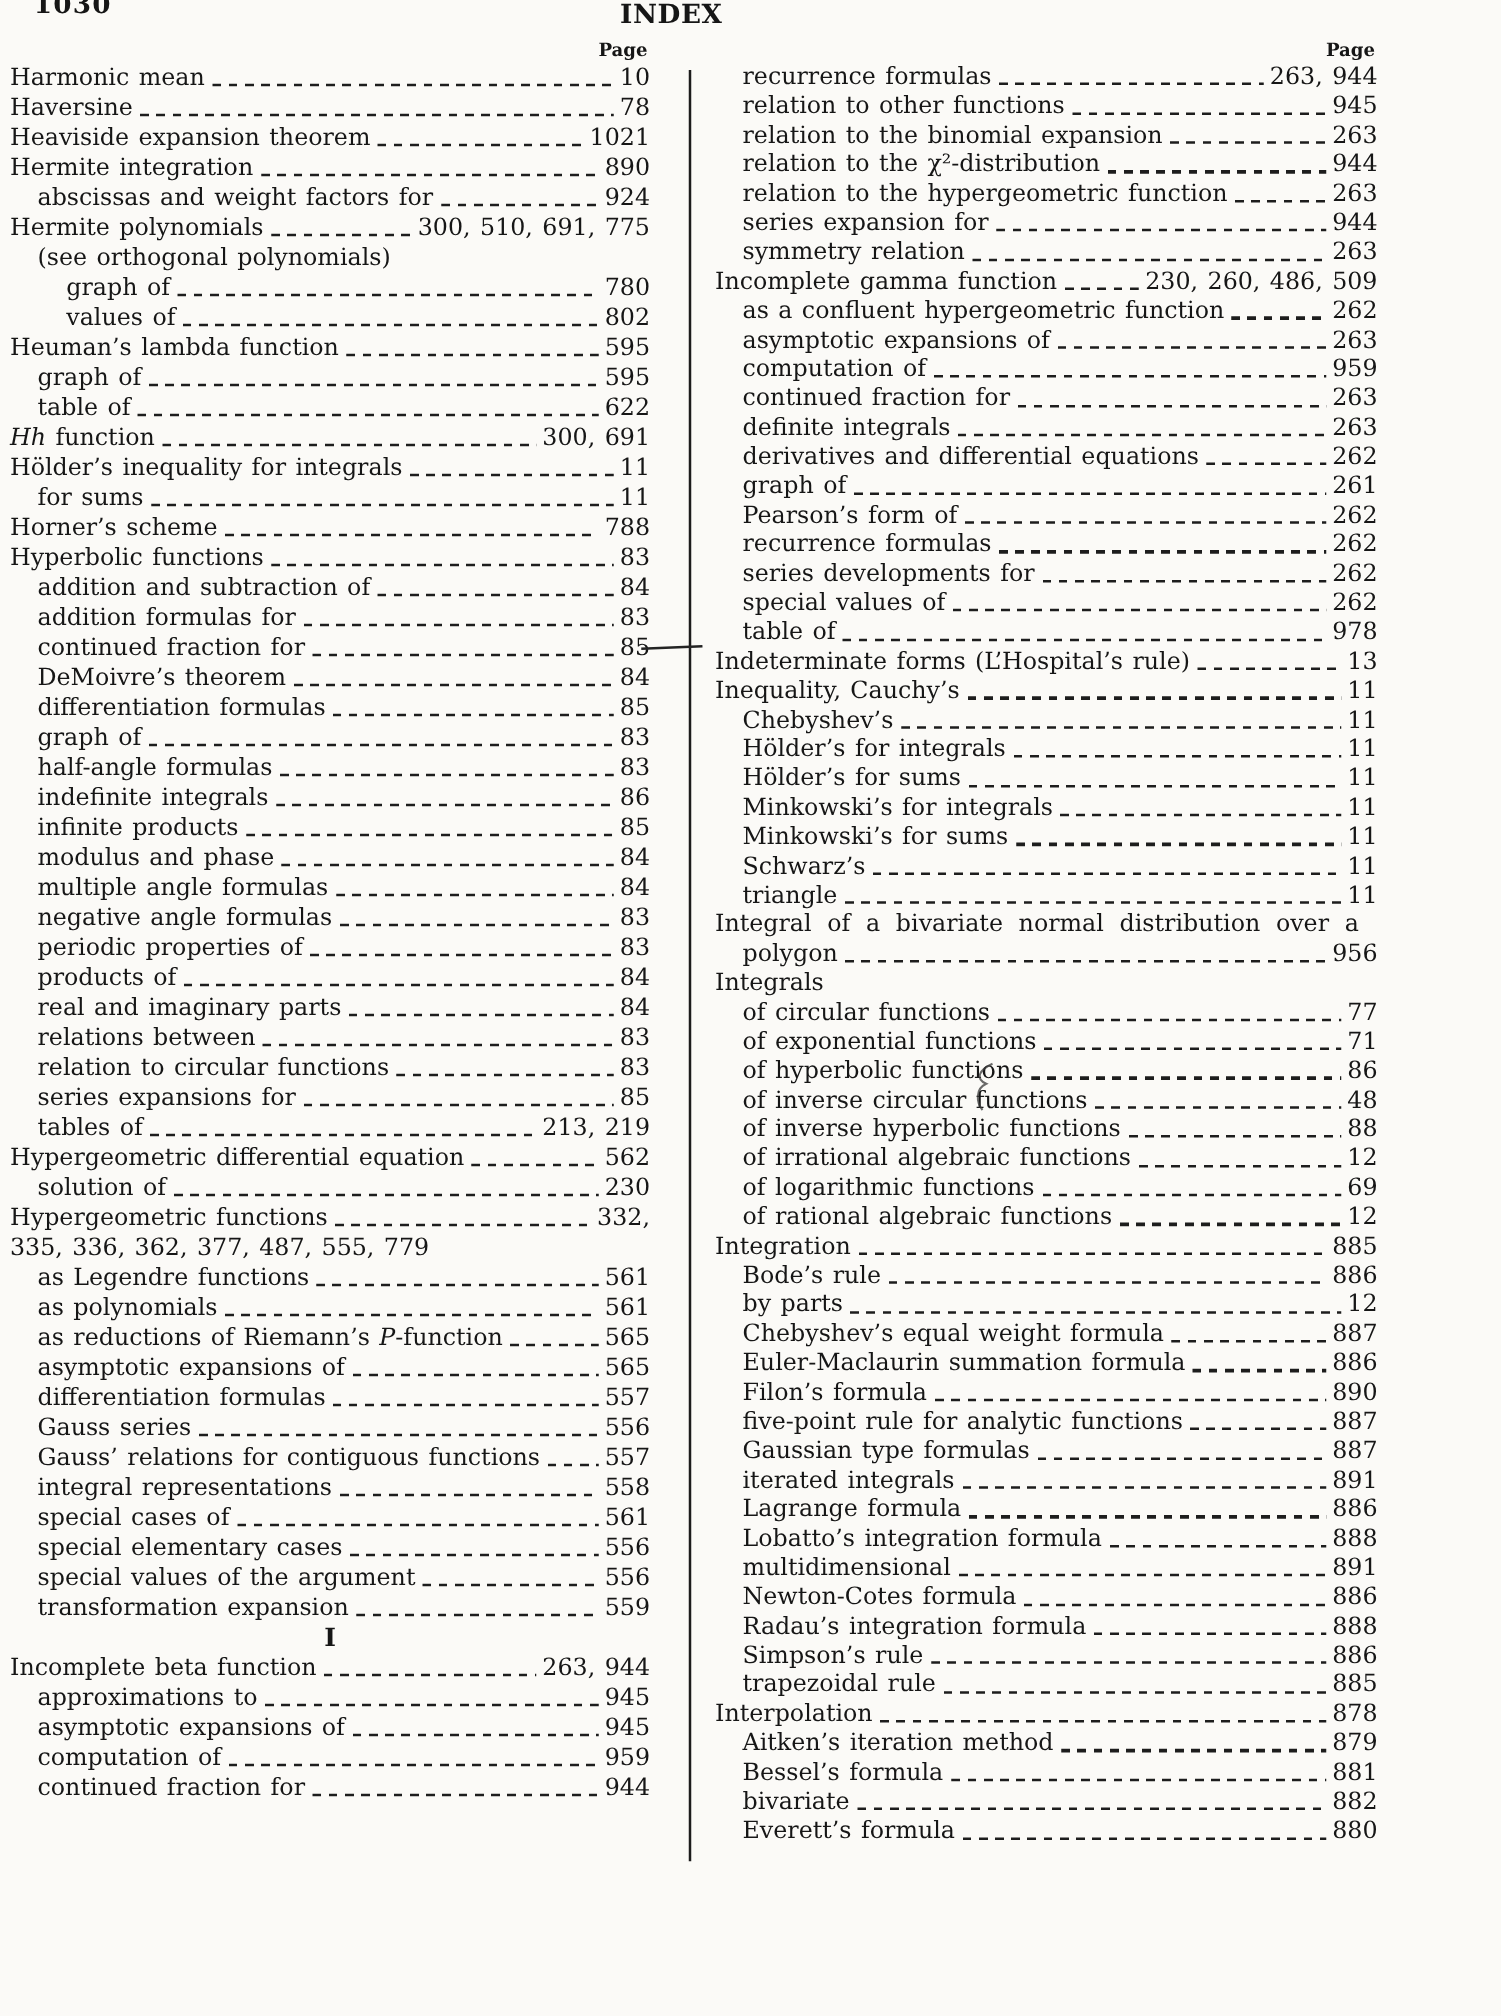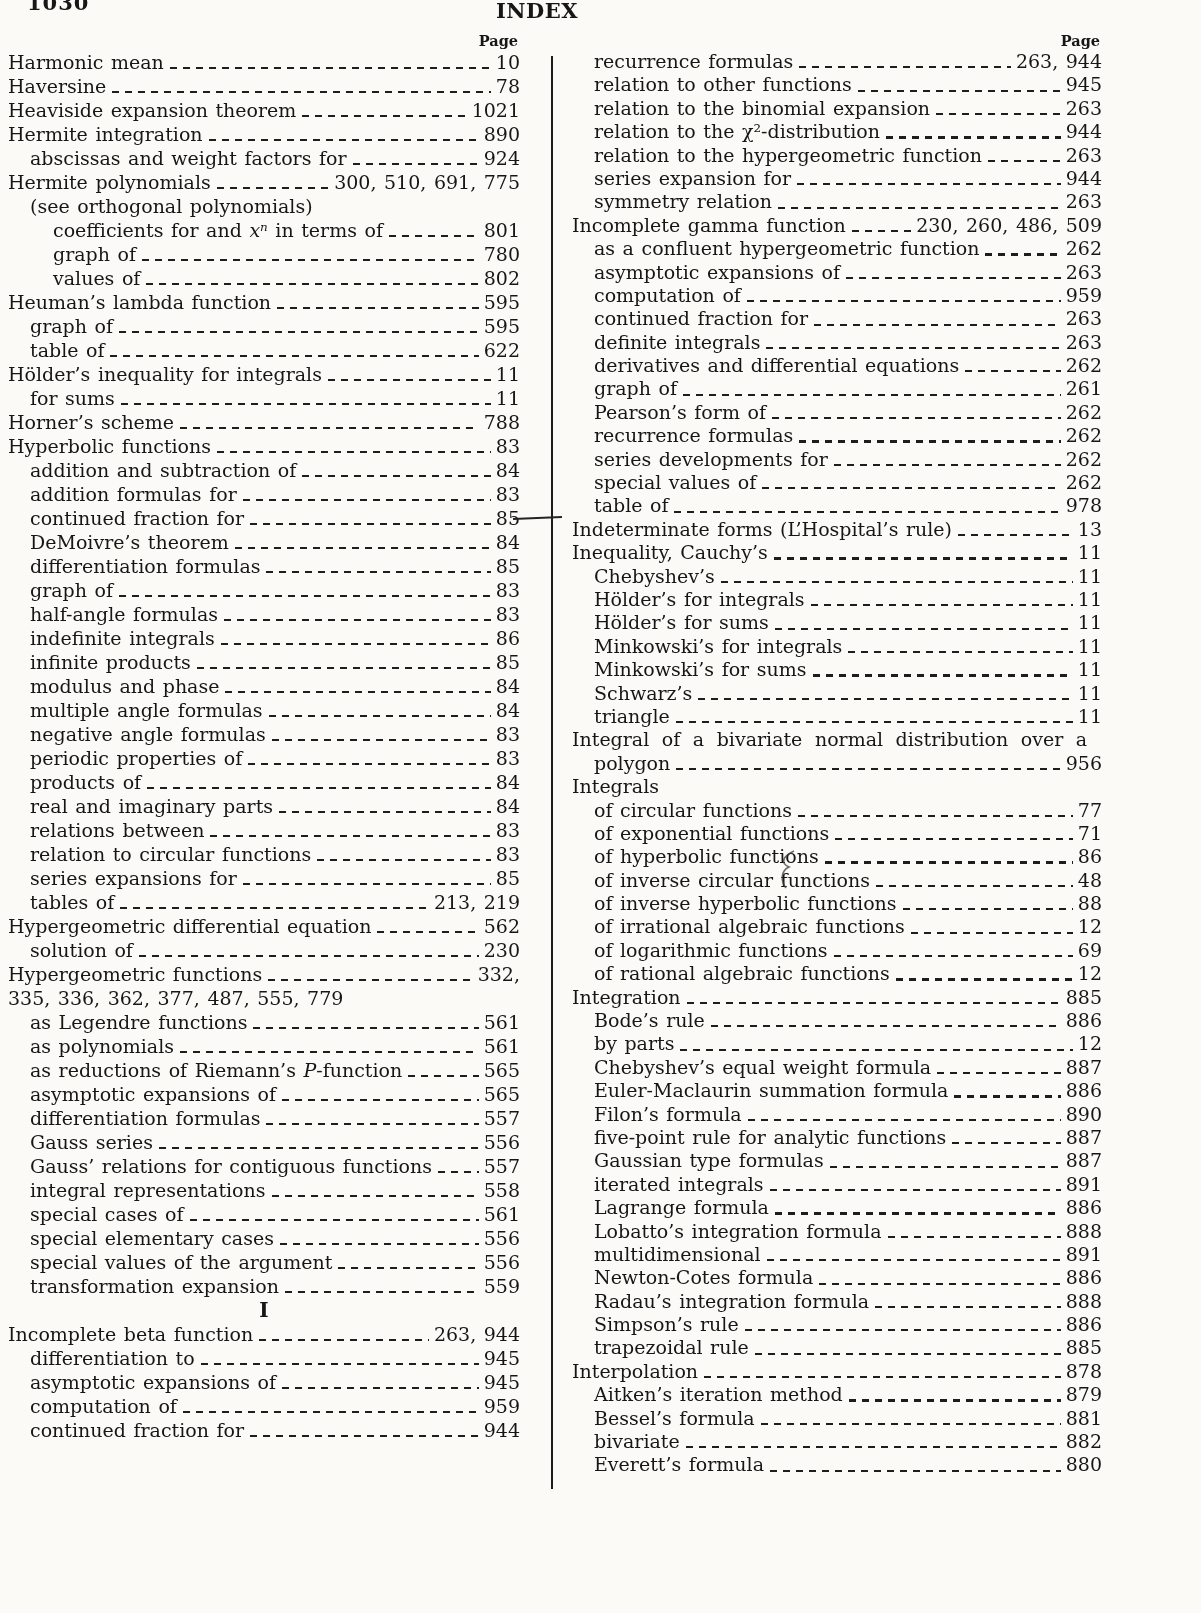--- a/index.html
+++ b/index.html
@@ -82,25 +82,20 @@
         </div>
         <div class="row">
           <span class="label">Hermite polynomials</span>
           <span class="leader"></span>
           <span class="num">300, 510, 691, 775</span>
         </div>
         <div class="row plain i1">
           <span class="label">(see orthogonal polynomials)</span>
         </div>
         <div class="row i2">
-          <span class="label">coefficients for and <i>xⁿ</i> in terms of</span>
-          <span class="leader"></span>
-          <span class="num">801</span>
-        </div>
-        <div class="row i2">
           <span class="label">graph of</span>
           <span class="leader"></span>
           <span class="num">780</span>
         </div>
         <div class="row i2">
           <span class="label">values of</span>
           <span class="leader"></span>
           <span class="num">802</span>
         </div>
         <div class="row">
@@ -112,20 +107,25 @@
           <span class="label">graph of</span>
           <span class="leader"></span>
           <span class="num">595</span>
         </div>
         <div class="row i1">
           <span class="label">table of</span>
           <span class="leader"></span>
           <span class="num">622</span>
         </div>
         <div class="row">
+          <span class="label"><i>Hh</i> function</span>
+          <span class="leader"></span>
+          <span class="num">300, 691</span>
+        </div>
+        <div class="row">
           <span class="label">Hölder’s inequality for integrals</span>
           <span class="leader"></span>
           <span class="num">11</span>
         </div>
         <div class="row i1">
           <span class="label">for sums</span>
           <span class="leader"></span>
           <span class="num">11</span>
         </div>
         <div class="row">
@@ -311,21 +311,21 @@
           <span class="leader"></span>
           <span class="num">559</span>
         </div>
         <div class="row heading"><span class="label">I</span></div>
         <div class="row">
           <span class="label">Incomplete beta function</span>
           <span class="leader"></span>
           <span class="num">263, 944</span>
         </div>
         <div class="row i1">
-          <span class="label">differentiation to</span>
+          <span class="label">approximations to</span>
           <span class="leader"></span>
           <span class="num">945</span>
         </div>
         <div class="row i1">
           <span class="label">asymptotic expansions of</span>
           <span class="leader"></span>
           <span class="num">945</span>
         </div>
         <div class="row i1">
           <span class="label">computation of</span>

